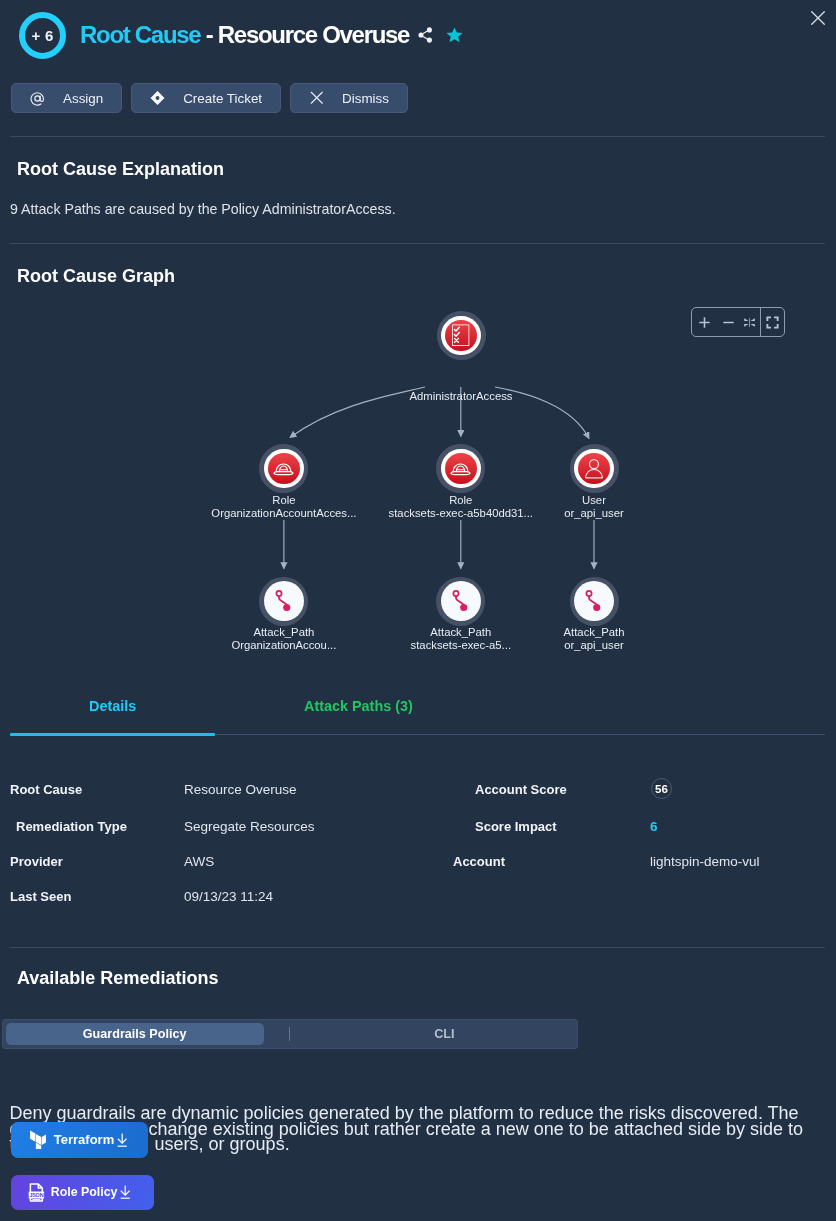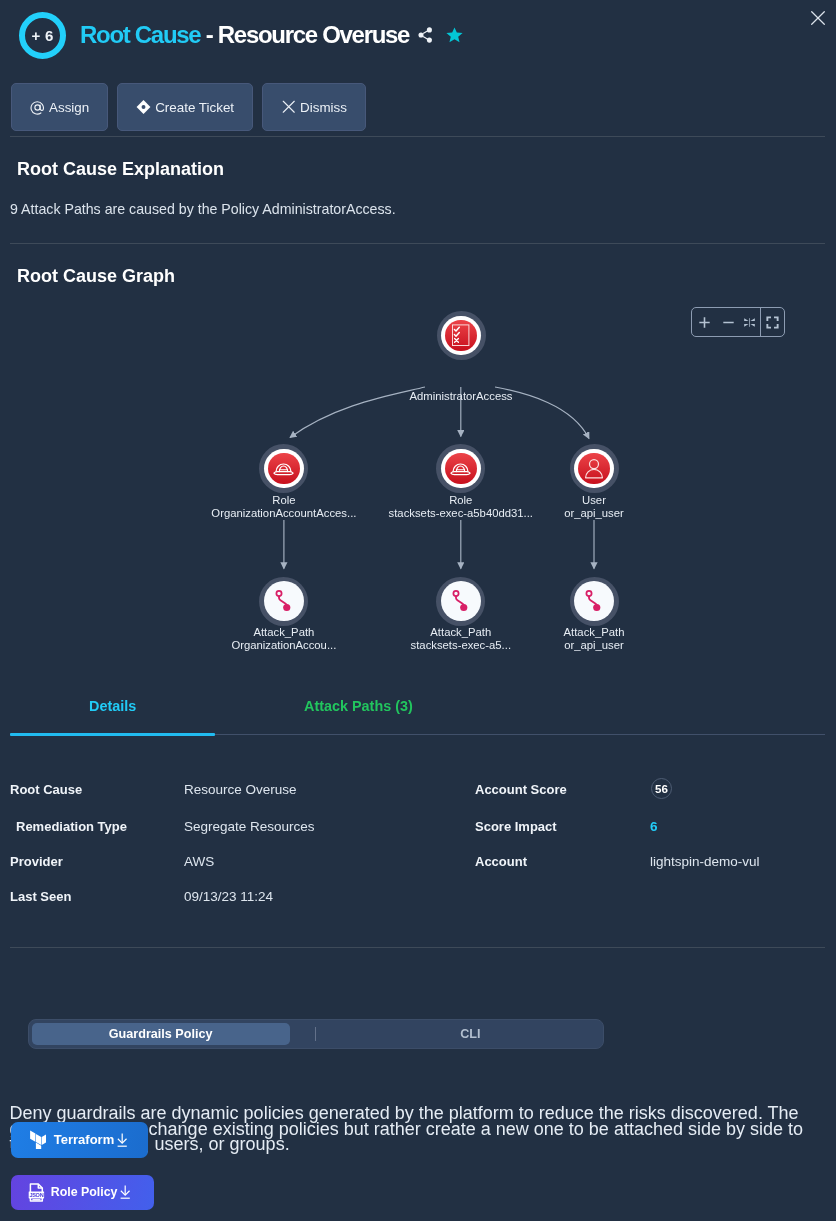--- a/index.html
+++ b/index.html
@@ -29,21 +29,21 @@
   .title .t1 { color: #21cbf6; }
   .title .sep { color: #ffffff; }
   .title .t2 { color: #ffffff; }
   .share-btn { position: absolute; left: 418px; top: 27px; width: 15px; height: 16px; cursor: pointer; }
   .star-btn  { position: absolute; left: 446px; top: 27px; width: 17px; height: 16px; cursor: pointer; }
   .close-btn { position: absolute; left: 811px; top: 11px; width: 14px; height: 14px; cursor: pointer; }
 
   
   .actions { position: absolute; left: 11px; top: 83px; display: flex; gap: 9px; }
   .abtn {
-    height: 48px; display: flex; align-items: center; gap: 4px;
+    height: 30px; display: flex; align-items: center; gap: 18px;
     padding: 0 18px; border-radius: 5px;
     background: #384d6c; border: 1px solid #47587a;
     font-size: 13.4px; color: #ecf1f7; cursor: pointer; white-space: nowrap;
   }
   .abtn .ai { display: flex; align-items: center; justify-content: center; width: 15px; height: 15px; }
 
   
   .hr { position: absolute; left: 10px; width: 815px; height: 1px; background: #3e4a59; }
 
   
@@ -89,22 +89,22 @@
   .dlab { position: absolute; font-size: 13px; font-weight: 700; color: #f0f4f9; white-space: nowrap; }
   .dval { position: absolute; font-size: 13.5px; color: #dde5ee; white-space: nowrap; }
   .score {
     position: absolute; width: 21px; height: 21px; border-radius: 50%;
     border: 1px solid #4e5d74; display: flex; align-items: center; justify-content: center;
     font-size: 11.6px; font-weight: 700; color: #ffffff; line-height:1;
   }
   .dval.accent { color: #22cdf8; font-weight: 700; }
 
   
-  .seg { position: absolute; left: 28px; top: 1019.4px; width: 575.6px; height: 29.5px;
-         border-radius: 8px; background: #324460; border: 1px solid #3c4d68;
+  .seg { position: absolute; left: 2px; top: 1019.4px; width: 575.6px; height: 29.5px;
+         border-radius: 3px; background: #324460; border: 1px solid #3c4d68;
          display: flex; align-items: center; }
   .seg .opt { height: 100%; display: flex; align-items: center; justify-content: center;
               font-size: 12.6px; cursor: pointer; }
   .seg .opt.on { width: 258px; background: #48648b; border-radius: 5px; color: #ffffff; font-weight: 700;
                  margin: 2.6px 0 2.6px 2.6px; height: 22.5px; }
   .seg .opt.off { flex:1; color: #b2bfcf; font-weight: 700; padding-left:22px; }
   .seg .vsep { width: 1px; height: 14.5px; background: #63718a; margin-left:25.6px; }
 
   .rdesc { position: absolute; left: 9.5px; top: 1106px; width: 805px; font-size: 18px;
            color: #e5ecf4; line-height: 15.6px; }
@@ -380,31 +380,32 @@
     </div>
     <div class="drow" style="top:44px">
       <span class="dlab" style="left:16px">Remediation Type</span>
       <span class="dval" style="left:184px">Segregate Resources</span>
       <span class="dlab" style="left:475px">Score Impact</span>
       <span class="dval accent" style="left:650px">6</span>
     </div>
     <div class="drow" style="top:79px">
       <span class="dlab" style="left:10px">Provider</span>
       <span class="dval" style="left:184px">AWS</span>
-      <span class="dlab" style="left:475px">Account</span>
+      <span class="dlab" style="left:453px">Account</span>
       <span class="dval" style="left:650px">lightspin-demo-vul</span>
     </div>
     <div class="drow" style="top:114px">
       <span class="dlab" style="left:10px">Last Seen</span>
       <span class="dval" style="left:184px">09/13/23 11:24</span>
     </div>
   </div>
 
   <div class="hr" style="top:947px"></div>
 
+  <div class="sec-h" style="top:968px">Available Remediations</div>
 
   <div class="seg">
     <div class="opt on">Guardrails Policy</div>
     <div class="vsep"></div>
     <div class="opt off">CLI</div>
   </div>
 
   <div class="rdesc">Deny guardrails are dynamic policies generated by the platform to reduce the risks discovered. The guardrails do not change existing policies but rather create a new one to be attached side by side to the existing roles, users, or groups.</div>
 
   <div class="dlbtn tf">

